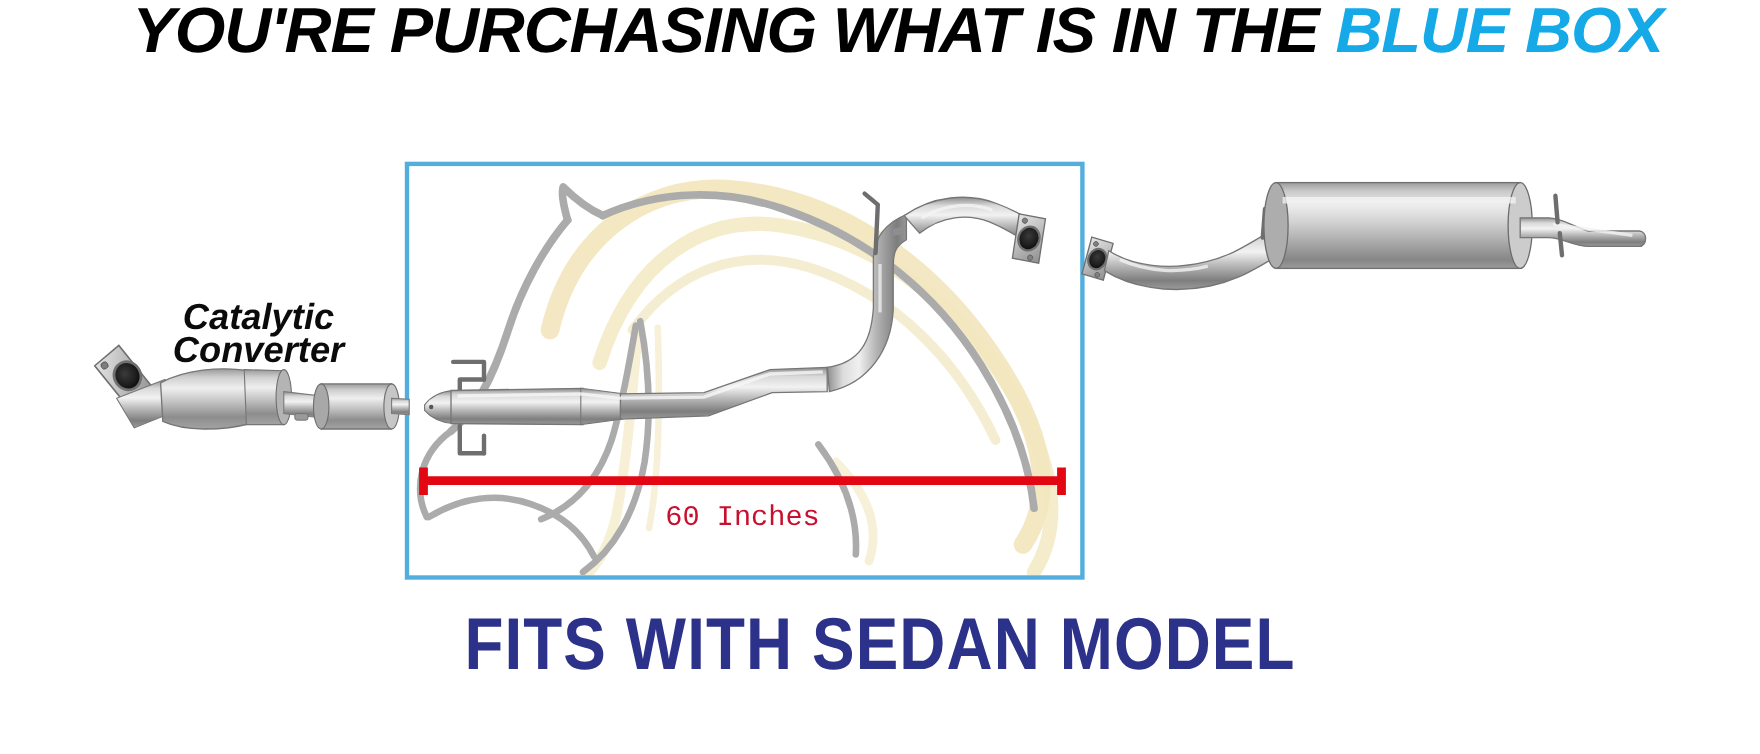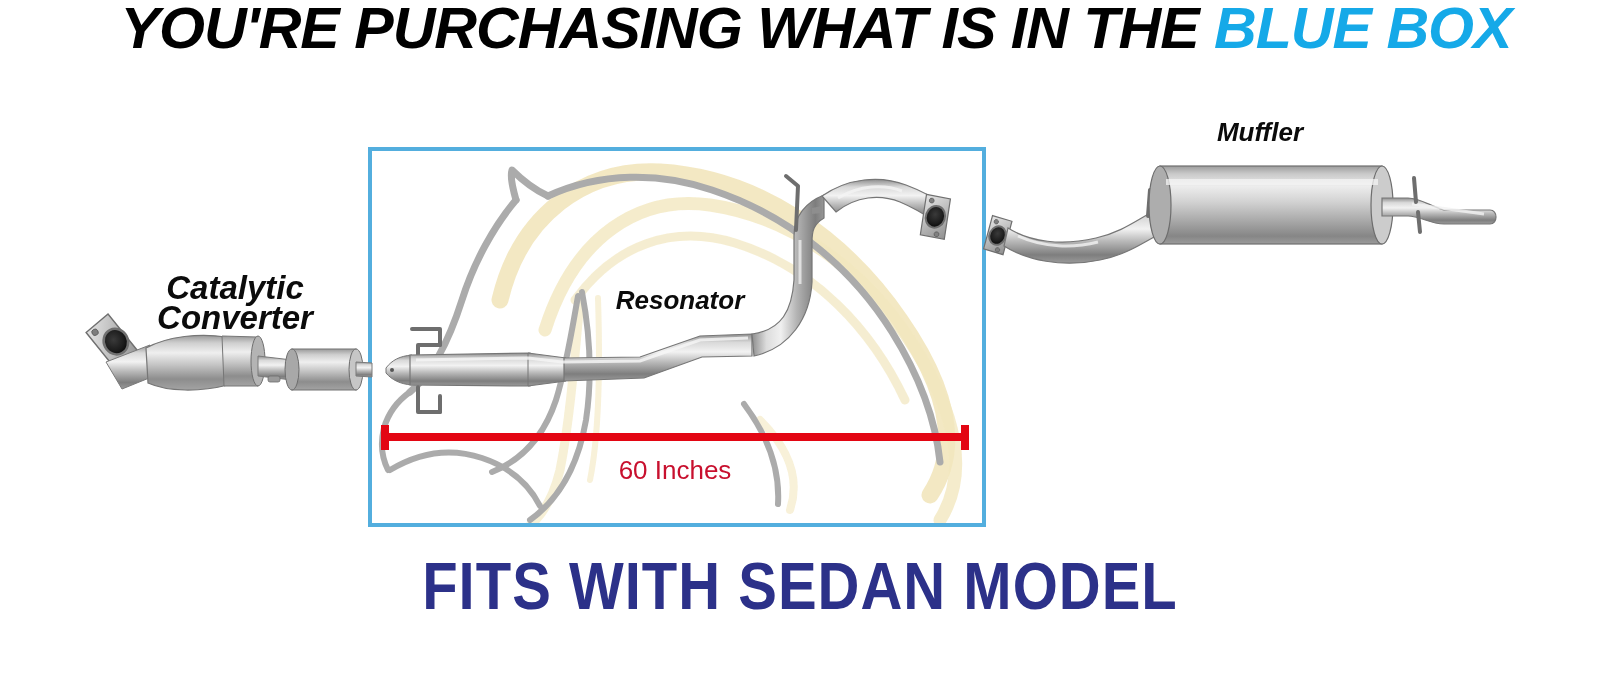--- a/index.html
+++ b/index.html
@@ -84,21 +84,21 @@
   #label-res { left: 585px; top: 285px; width: 190px; font-size: 26px; }
   #label-muf { left: 1150px; top: 117px; width: 220px; font-size: 26px; }
 
   
   #measure-text {
     position: absolute;
     left: 560px;
     top: 455px;
     width: 230px;
     text-align: center;
-    font-family: Liberation Sans, sans-serif;
+    font-family: Liberation Mono, monospace;
     font-size: 26px;
     color: #C8102E;
   }
 
   
   .layer {
     position: absolute;
     left: 0;
     top: 0;
     width: 1600px;
@@ -296,20 +296,18 @@
 
     <g>
       <line x1="385" y1="437" x2="965" y2="437" stroke="#E30613" stroke-width="8"></line>
       <line x1="385" y1="425" x2="385" y2="450" stroke="#E30613" stroke-width="8"></line>
       <line x1="965" y1="425" x2="965" y2="450" stroke="#E30613" stroke-width="8"></line>
     </g>
   </svg>
 
   <div class="part-label" id="label-cat">Catalytic
 Converter</div>
-  <div class="part-label" id="label-res">Resonator</div>
-  <div class="part-label" id="label-muf">Muffler</div>
 
   <div id="measure-text">60 Inches</div>
 
   <div id="fits-banner" style="top:548px;">FITS WITH SEDAN MODEL</div>
 
 </div>
 
 </body></html>

